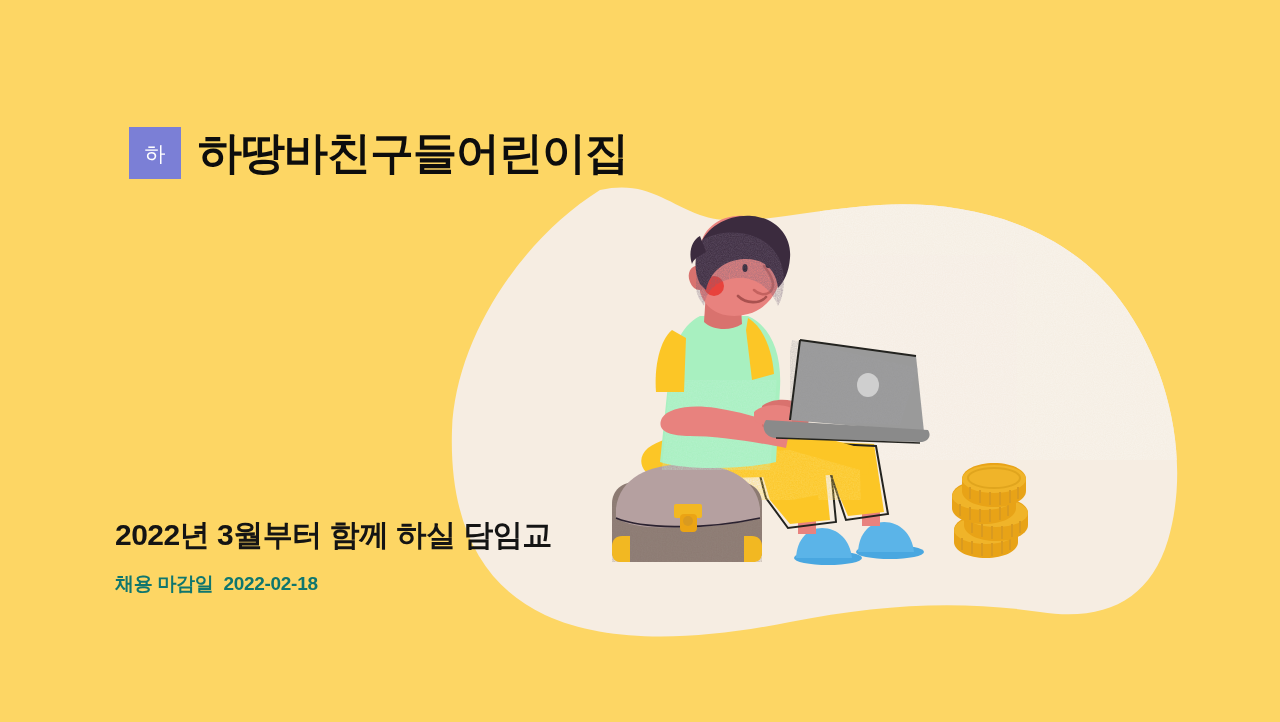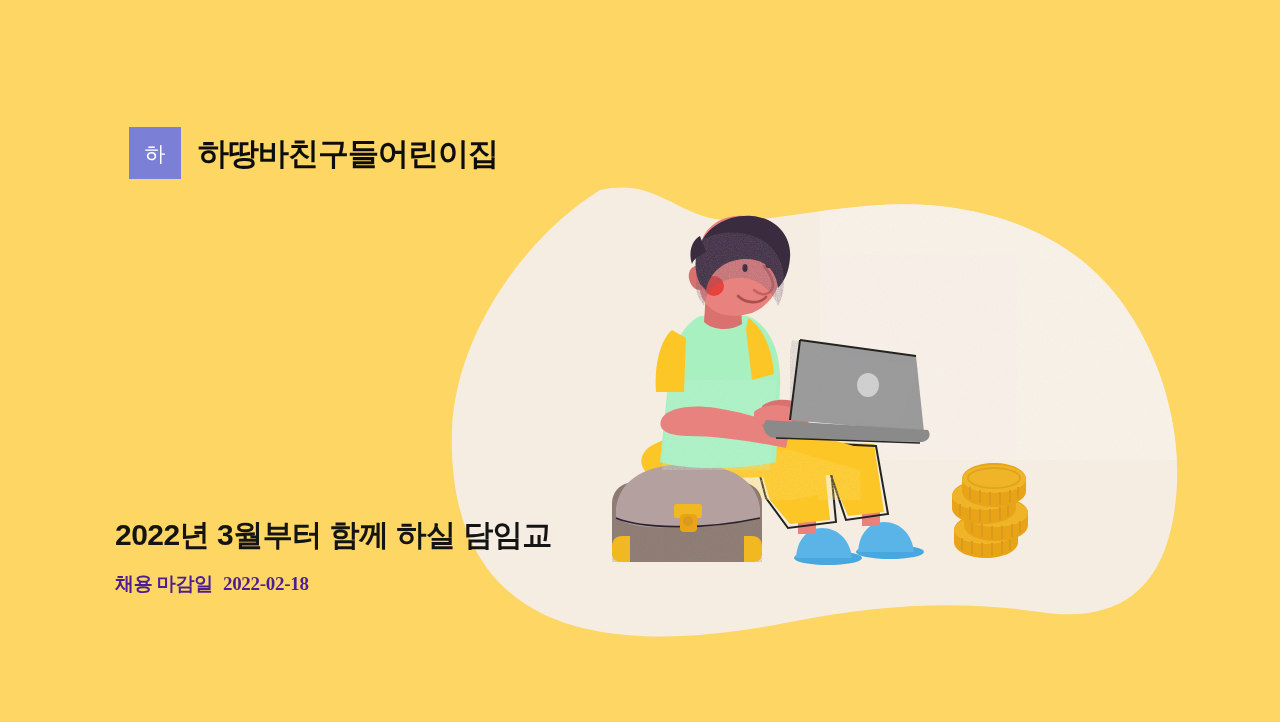--- a/index.html
+++ b/index.html
@@ -59,21 +59,21 @@
     justify-content: center;
     flex: 0 0 auto;
   }
   .logo-badge span {
     color: #ffffff;
     font-size: 21px;
     line-height: 1;
     font-weight: 400;
   }
   .org-title {
-    font-size: 31px;
+    font-size: 44px;
     font-weight: 700;
     color: #0d0d0d;
     letter-spacing: -1px;
     white-space: nowrap;
     line-height: 1;
   }
 
   
   .copy {
     position: absolute;
@@ -87,25 +87,24 @@
     color: #141414;
     letter-spacing: -0.5px;
     white-space: nowrap;
     line-height: 1.25;
     margin: 0;
   }
   .deadline {
     margin: 20px 0 9px 0;
     font-size: 19px;
     font-weight: 700;
-    color: #4c1d95;
+    color: #0f766e;
     letter-spacing: -0.3px;
     white-space: nowrap;
     line-height: 1;
-    font-family: Liberation Serif, serif;
   }
   .deadline .dl-label { margin-right: 10px; }
 </style>
 </head>
 <body>
 
 <div id="poster">
 
   <svg class="blob-layer" viewBox="0 0 1280 722" preserveAspectRatio="none" aria-hidden="true">
     <defs>

